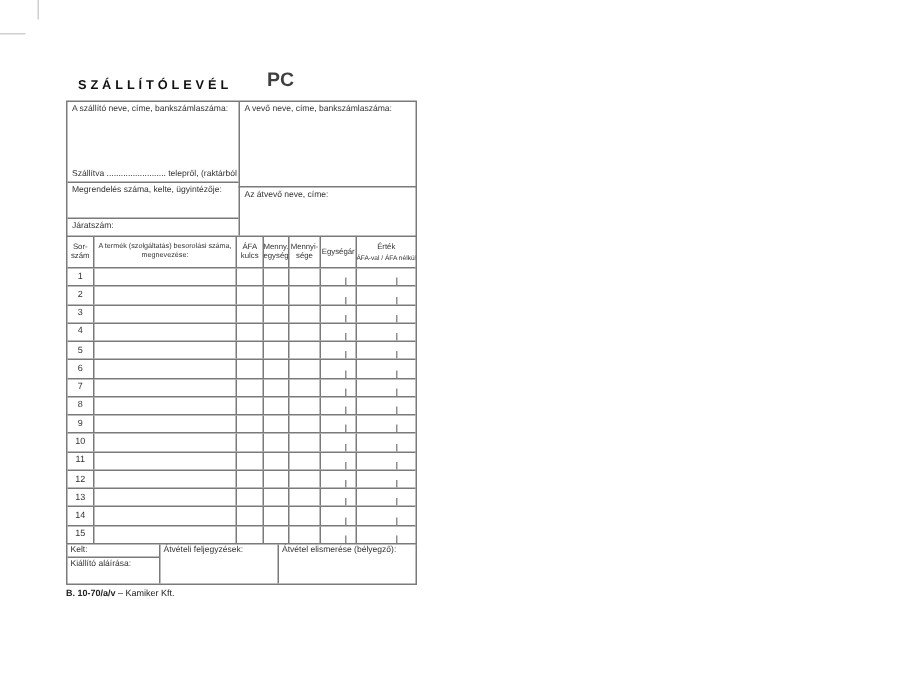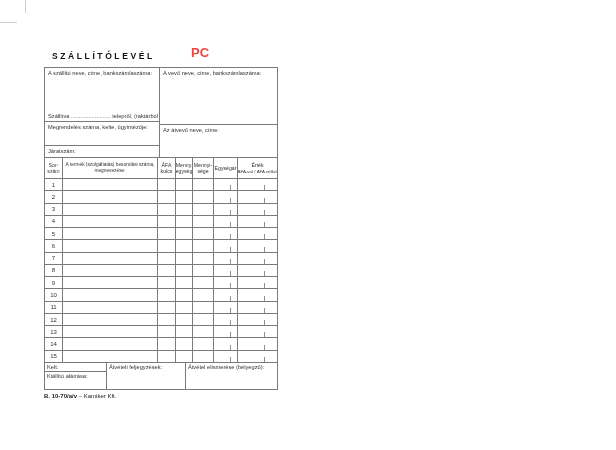--- a/index.html
+++ b/index.html
@@ -8,21 +8,21 @@
     font-family:"Liberation Sans", sans-serif; color:#2f2f2f; overflow:hidden;
   }
   .abs { position:absolute; }
 
   
   .artifact-v { left:25px; top:0; width:1px; height:13px; background:#cfcfcf; }
   .artifact-h { left:0; top:22px; width:17px; height:1px; background:#cfcfcf; }
 
   
   .doc-title { left:52px; top:51px; font-size:8.5px; font-weight:bold; letter-spacing:2.6px; color:#111; white-space:nowrap; }
-  .doc-code  { left:191px; top:45px; font-size:13px; font-weight:bold; color:#ef4444; }
+  .doc-code  { left:178px; top:45px; font-size:13px; font-weight:bold; color:#404040; }
 
   .lbl { font-size:5.7px; line-height:1.2; white-space:nowrap; color:#333; }
 
   
   .top { left:44px; top:67px; width:234px; height:91px; border:1px solid #7a7a7a; box-sizing:border-box; }
   .top .vdiv { position:absolute; left:114px; top:0; width:1px; height:89px; background:#7a7a7a; }
   .hline { position:absolute; height:1px; background:#7a7a7a; }
   .top .supplier-label { position:absolute; left:3px; top:2px; }
   .top .shipped-label  { position:absolute; left:3px; top:45px; width:110px; overflow:hidden; }
   .top .h1 { top:53px; left:0; width:114px; }

